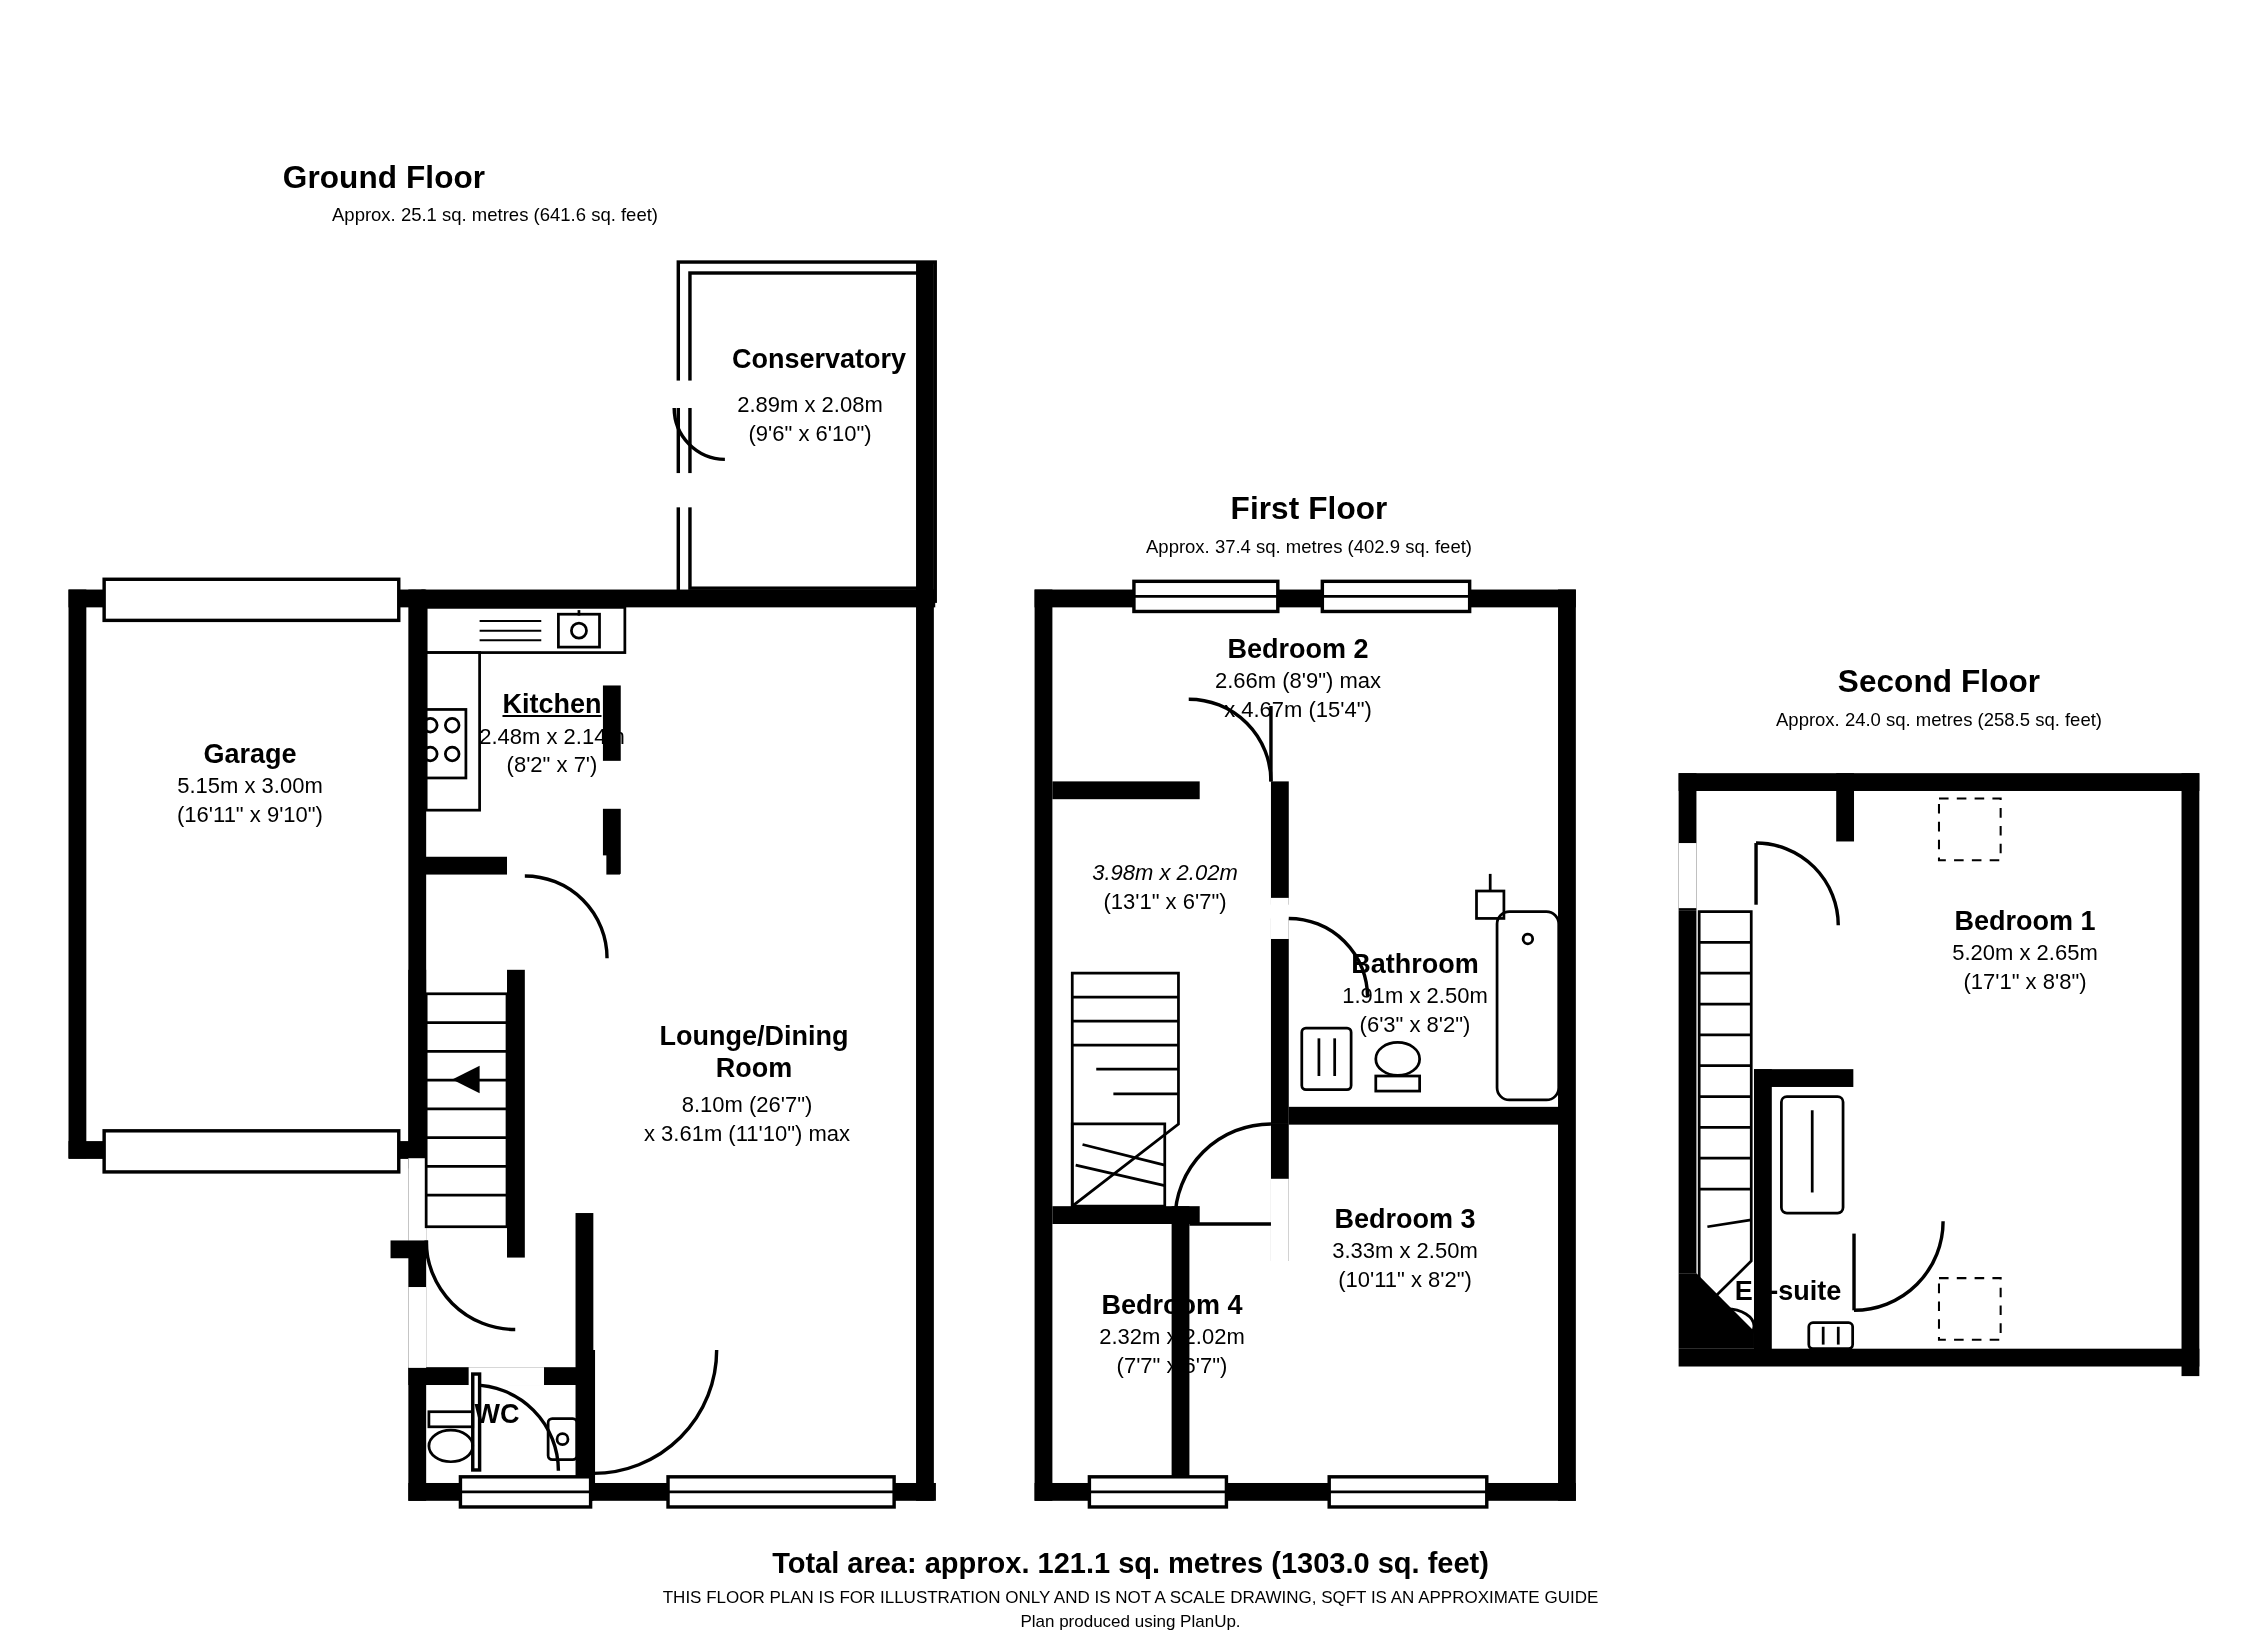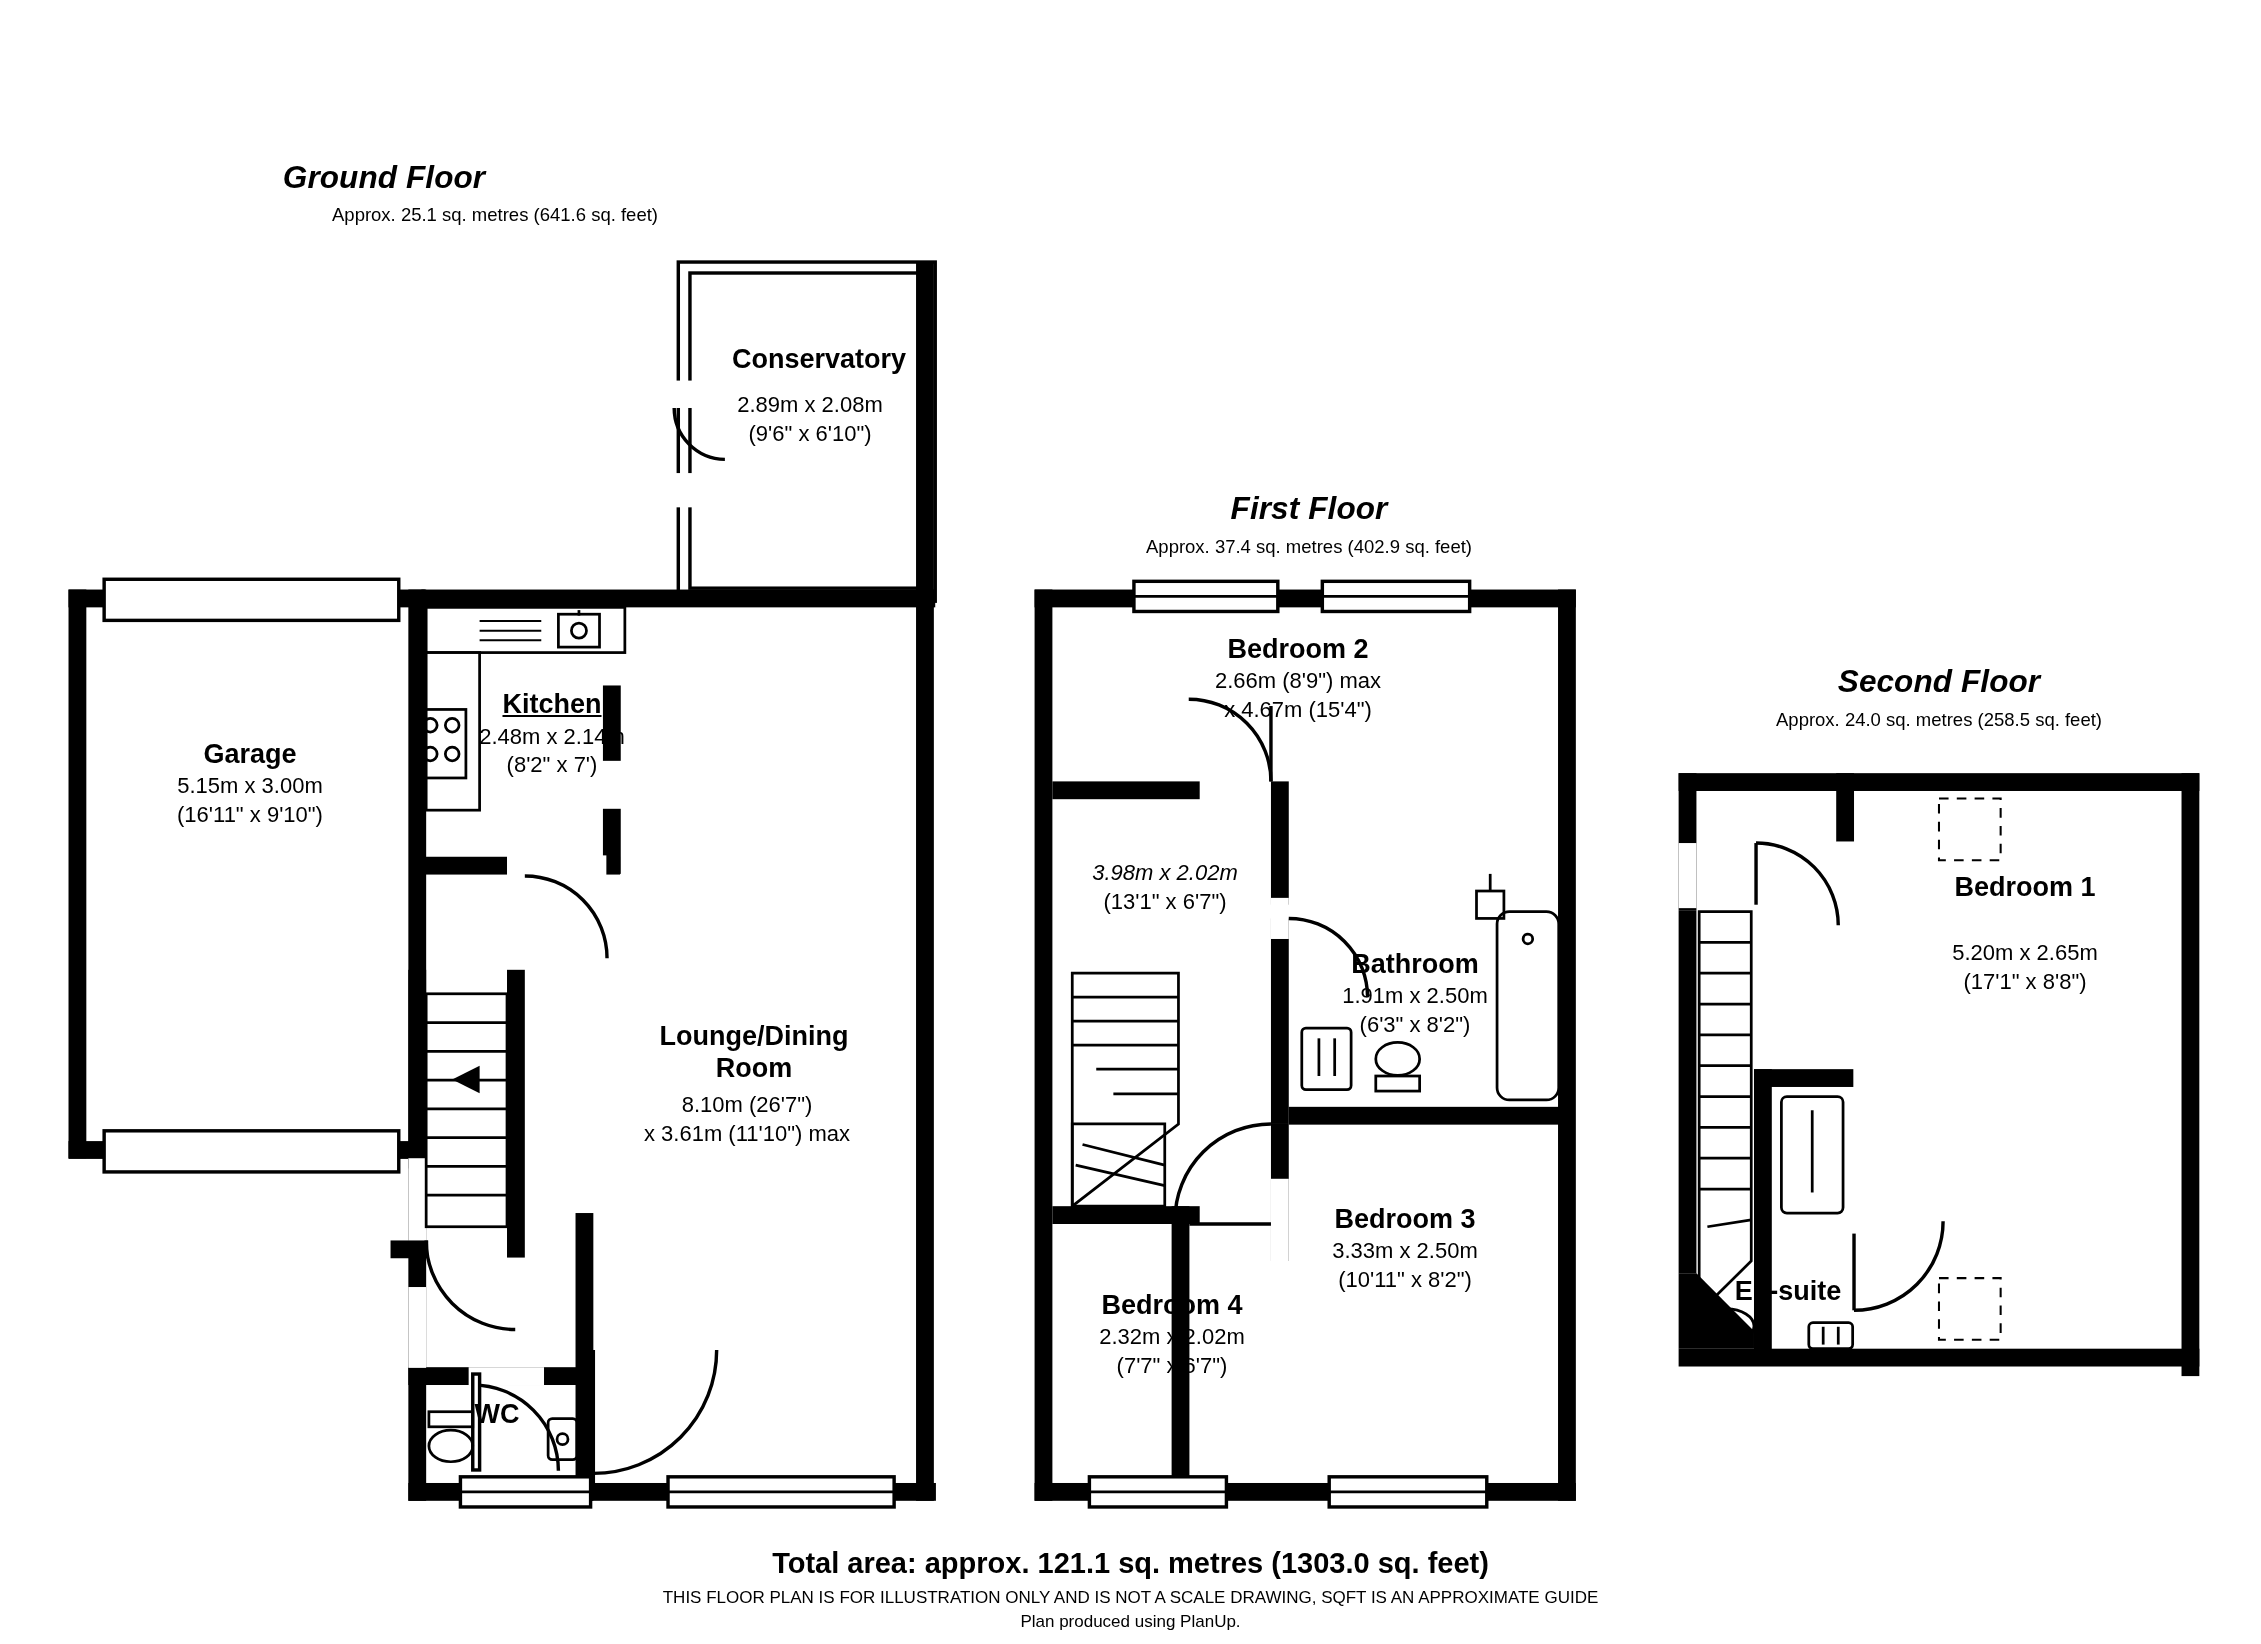--- a/index.html
+++ b/index.html
@@ -1,18 +1,18 @@
 <!DOCTYPE html>
 <html style="font-size:11px"><head>
 <meta charset="utf-8">
 <style>
   html,body{margin:0;padding:0;background:#ffffff;}
   body{width:2261px;height:1645px;position:relative;font-family:"Liberation Sans",sans-serif;color:#000;overflow:hidden;}
   .lbl{position:absolute;text-align:center;line-height:1.18;white-space:nowrap;}
-  .floor-title{font-weight:bold;font-size:31.5px;letter-spacing:0.1px;font-style:italic;}
+  .floor-title{font-weight:bold;font-size:31.5px;letter-spacing:0.1px;}
   .floor-sub{font-size:18.5px;}
   .room-name{font-weight:bold;font-size:27px;}
   .room-dim{font-size:22px;}
   .footer{position:absolute;text-align:center;width:100%;}
   .total{font-weight:bold;font-size:29px;}
   .disc{font-size:17px;}
   .disc2{font-size:17px;}
   svg{position:absolute;top:0;left:0;overflow:visible;}
 </style>
 </head>
@@ -302,21 +302,21 @@
   <g stroke="#000" fill="none" stroke-width="4">
     <ellipse cx="2520" cy="1935" rx="40" ry="25"></ellipse>
   </g>
   <g stroke="#000" fill="none" stroke-width="4">
     <rect x="2640" y="1930" width="64" height="38" rx="6"></rect>
     <line x1="2661" y1="1936" x2="2661" y2="1962"></line>
     <line x1="2683" y1="1936" x2="2683" y2="1962"></line>
   </g>
 </svg>
 
-<div class="lbl room-name" style="left:2025px;top:872px;transform:translateX(-50%);text-align:right;">Bedroom 1</div>
+<div class="lbl room-name" style="left:2025px;top:906px;transform:translateX(-50%);text-align:right;">Bedroom 1</div>
 <div class="lbl room-dim" style="left:2025px;top:940px;transform:translateX(-50%);">5.20m x 2.65m</div>
 <div class="lbl room-dim" style="left:2025px;top:969px;transform:translateX(-50%);">(17'1" x 8'8")</div>
 
 <div class="lbl room-name" style="left:1788px;top:1276px;transform:translateX(-50%);">En-suite</div>
 
 <div class="footer total" style="left:0;top:1547px;">Total area: approx. 121.1 sq. metres (1303.0 sq. feet)</div>
 <div class="footer disc" style="left:0;top:1588px;">THIS FLOOR PLAN IS FOR ILLUSTRATION ONLY AND IS NOT A SCALE DRAWING, SQFT IS AN APPROXIMATE GUIDE</div>
 <div class="footer disc2" style="left:0;top:1612px;">Plan produced using PlanUp.</div>
 
 

